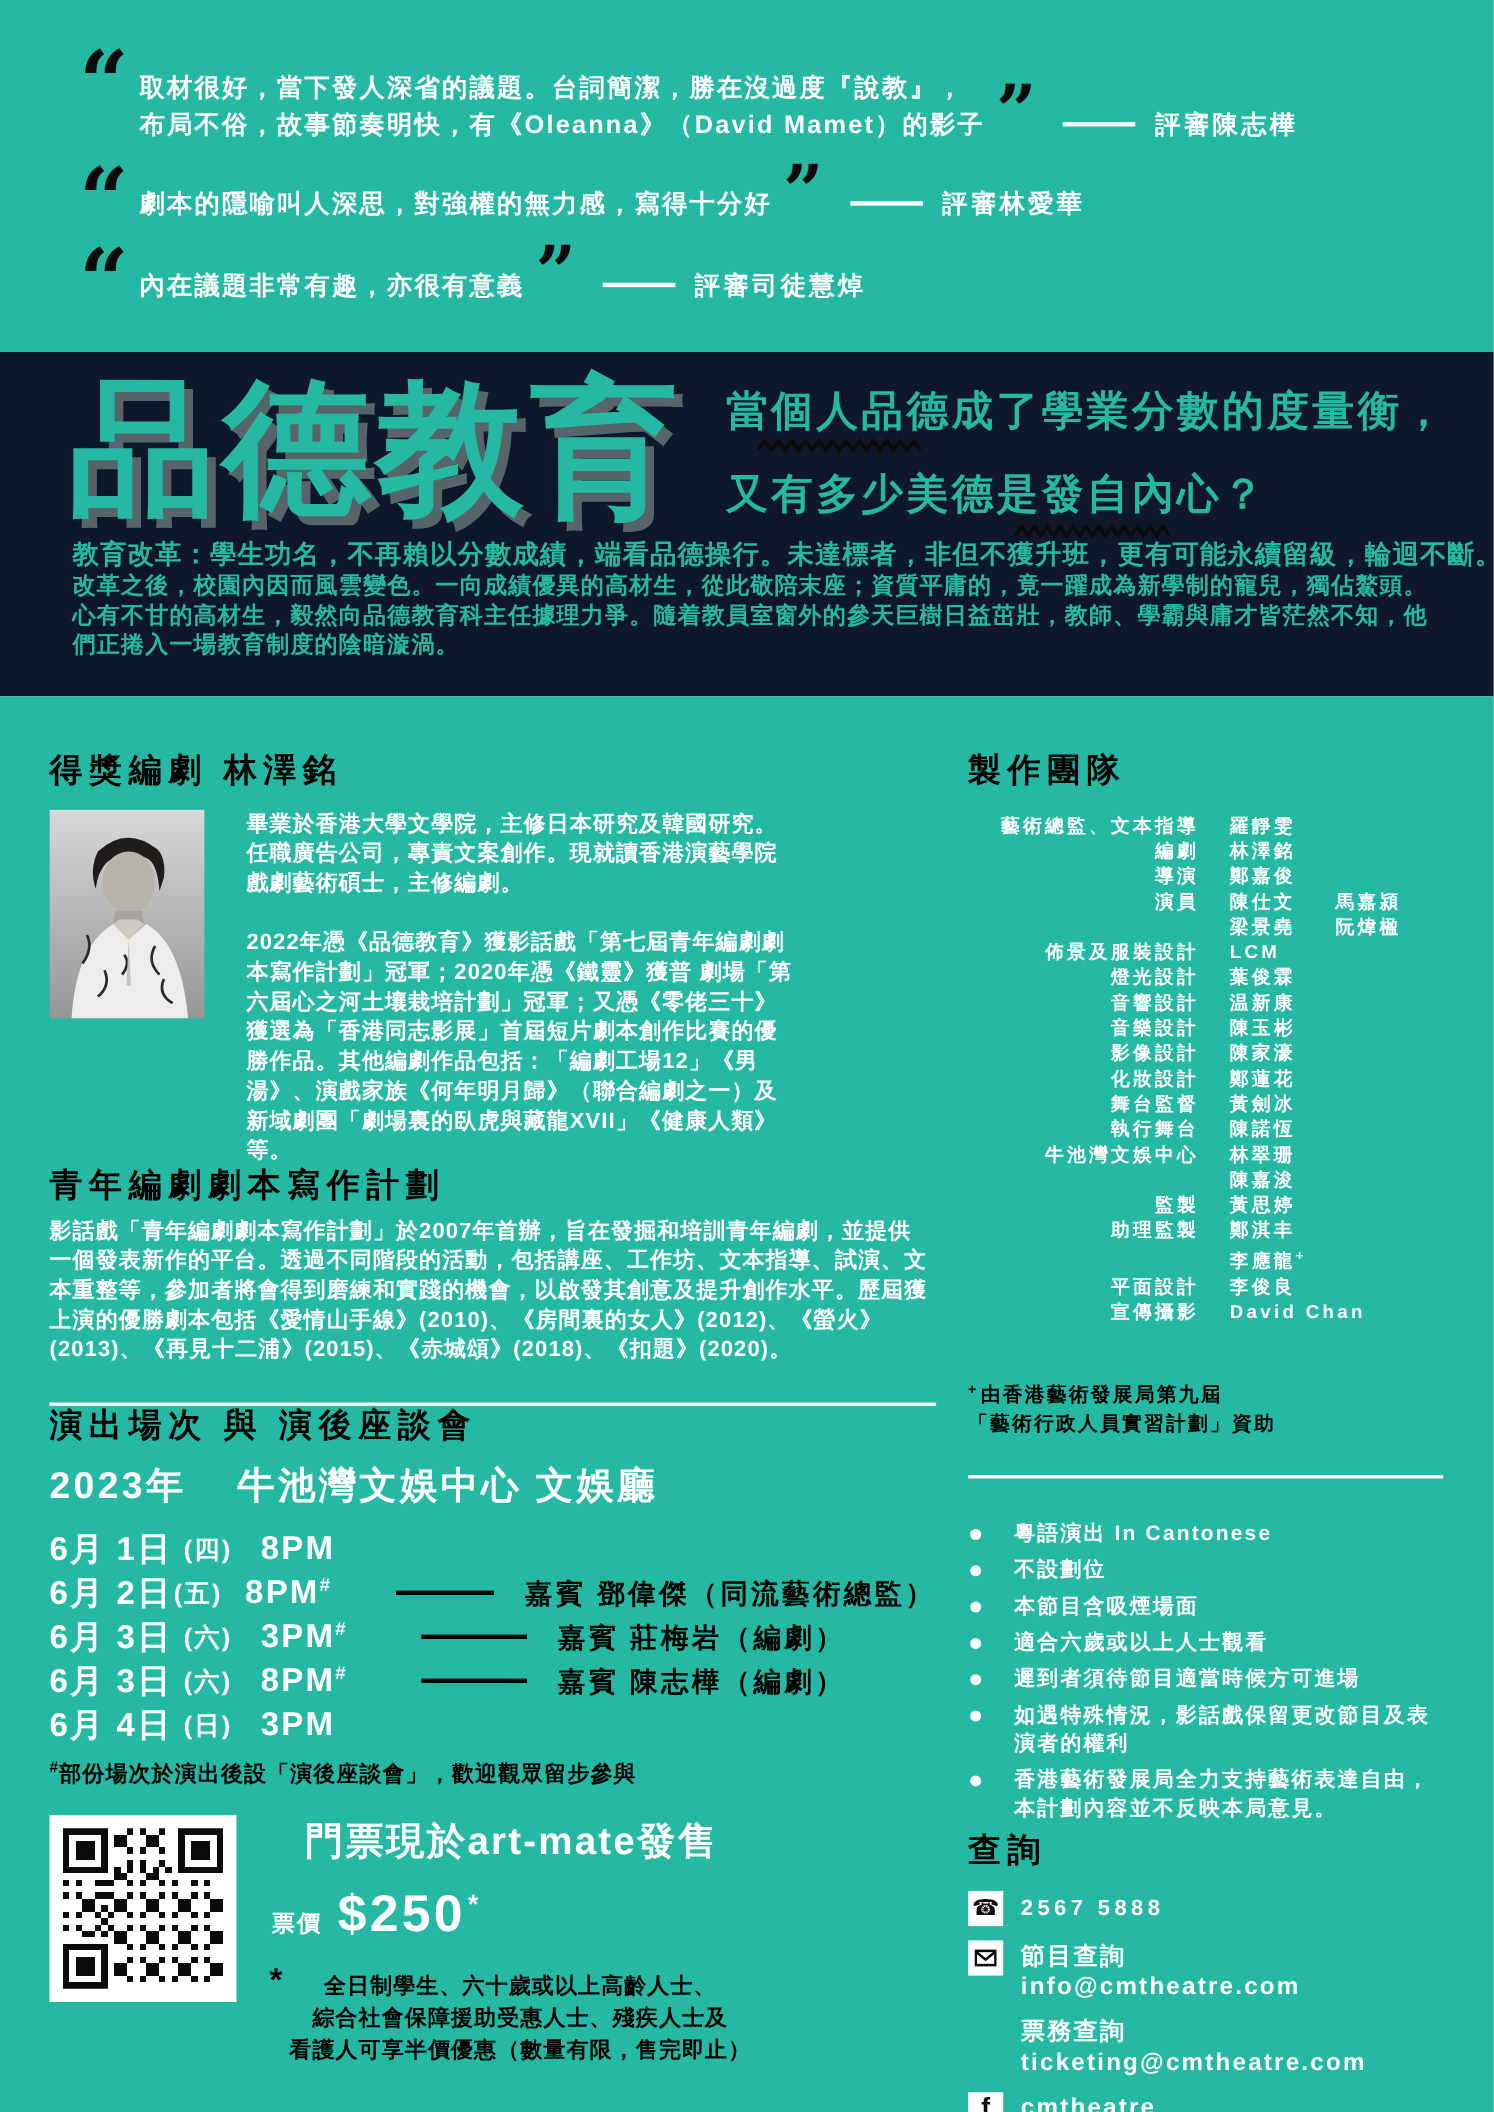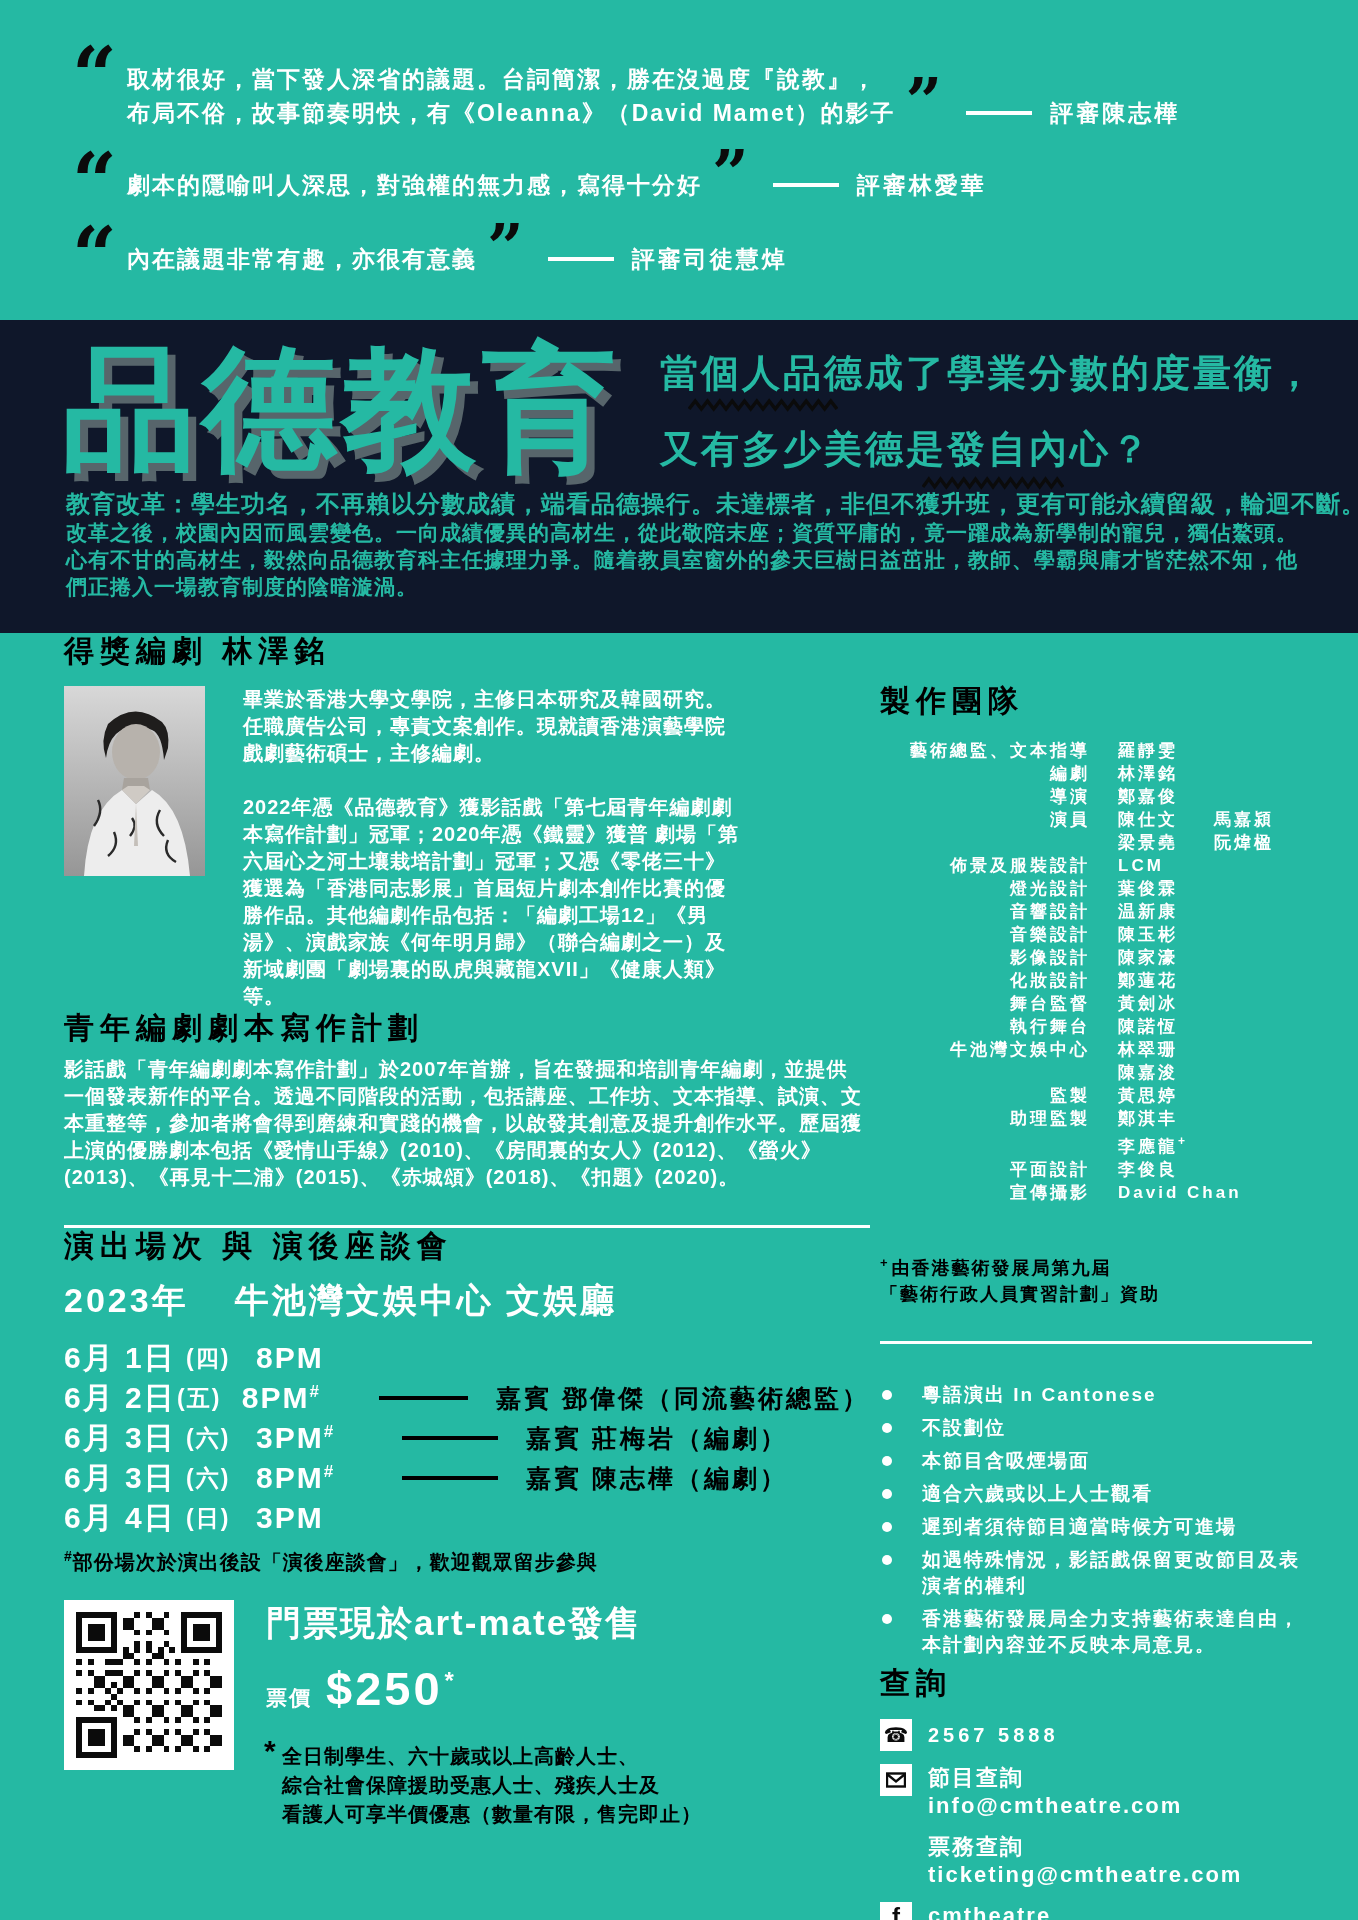--- a/index.html
+++ b/index.html
@@ -27,21 +27,21 @@
   .tl2{top:76px;}
   .squig{position:absolute;height:14px;}
   .squig1{left:28px;top:50px;width:150px;}
   .squig2{left:262px;top:128px;width:142px;}
   .syn{position:absolute;left:66px;margin:0;color:#25b9a3;font-weight:800;letter-spacing:1px;}
   .syn-p1{top:168px;font-size:24px;white-space:nowrap;}
   .syn-p2{top:199px;width:1240px;font-size:21px;line-height:27px;}
 
   
   .col{position:absolute;top:633px;color:#fff;}
-  .col-left{left:64px;width:806px;}
+  .col-left{left:45px;width:806px;padding-top:50px;}
   .col-right{left:880px;width:432px;padding-top:50px;}
   h2.sec{margin:0;color:#000;font-size:30px;line-height:36px;letter-spacing:6px;font-weight:800;}
 
   
   .bio-row{display:flex;margin-top:17px;}
   .photo{flex:0 0 141px;width:141px;height:190px;margin-right:38px;}
   .bio{width:500px;font-size:20px;line-height:27px;letter-spacing:1px;}
   .bio p{margin:0;}
   .bio p + p{margin-top:27px;}
 
@@ -61,21 +61,21 @@
   .s-time{width:118px;}
   .s-sup{font-size:17px;vertical-align:super;}
   .s-dash{width:96px;height:4px;background:#000;margin:0 28px;}
   .s-guest{color:#000;font-size:25px;letter-spacing:3px;white-space:nowrap;}
   .sched-note{margin:10px 0 0;color:#000;font-size:20px;letter-spacing:1px;}
   .sched-note sup{font-size:14px;}
 
   
   .ticket-row{display:flex;margin-top:24px;}
   .qr-box{flex:0 0 170px;width:170px;height:170px;background:#fff;display:flex;align-items:center;justify-content:center;}
-  .ticket-info{margin-left:32px;}
+  .ticket-info{margin-left:32px;text-align:center;}
   .t-head{font-size:35px;letter-spacing:2px;}
   .t-price{margin-top:14px;display:flex;align-items:baseline;}
   .t-label{font-size:21px;letter-spacing:2px;margin-right:14px;}
   .t-amount{font-size:47px;letter-spacing:3px;}
   .t-sup{font-size:24px;margin-left:2px;transform:translateY(-16px);}
   .t-note{position:relative;margin-top:26px;color:#000;font-size:20px;line-height:29px;letter-spacing:1px;padding-left:16px;}
   .t-star{position:absolute;left:-2px;top:-6px;font-size:30px;}
 
   
   .credits{margin-top:20px;}

